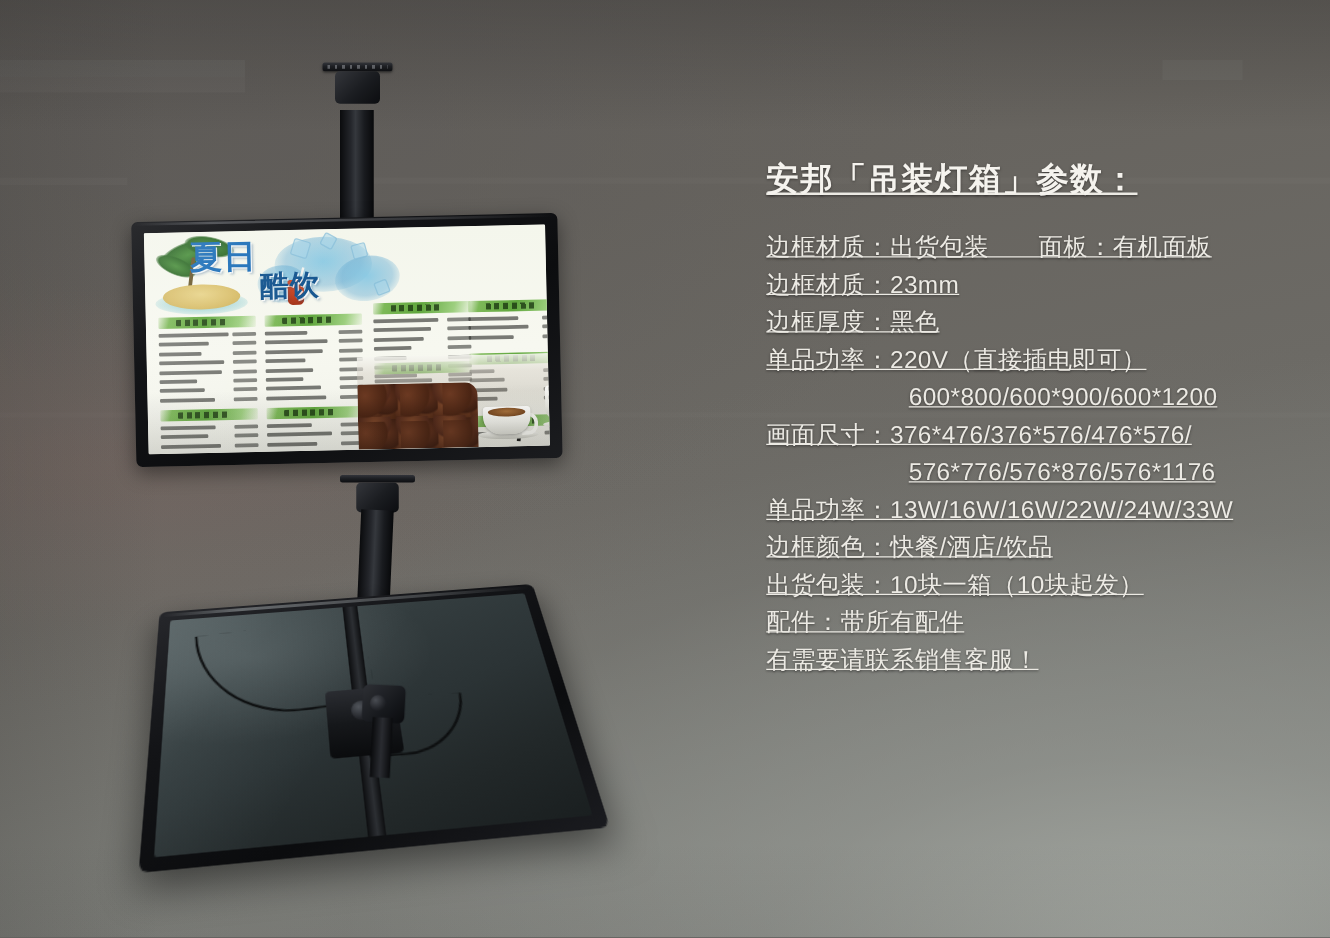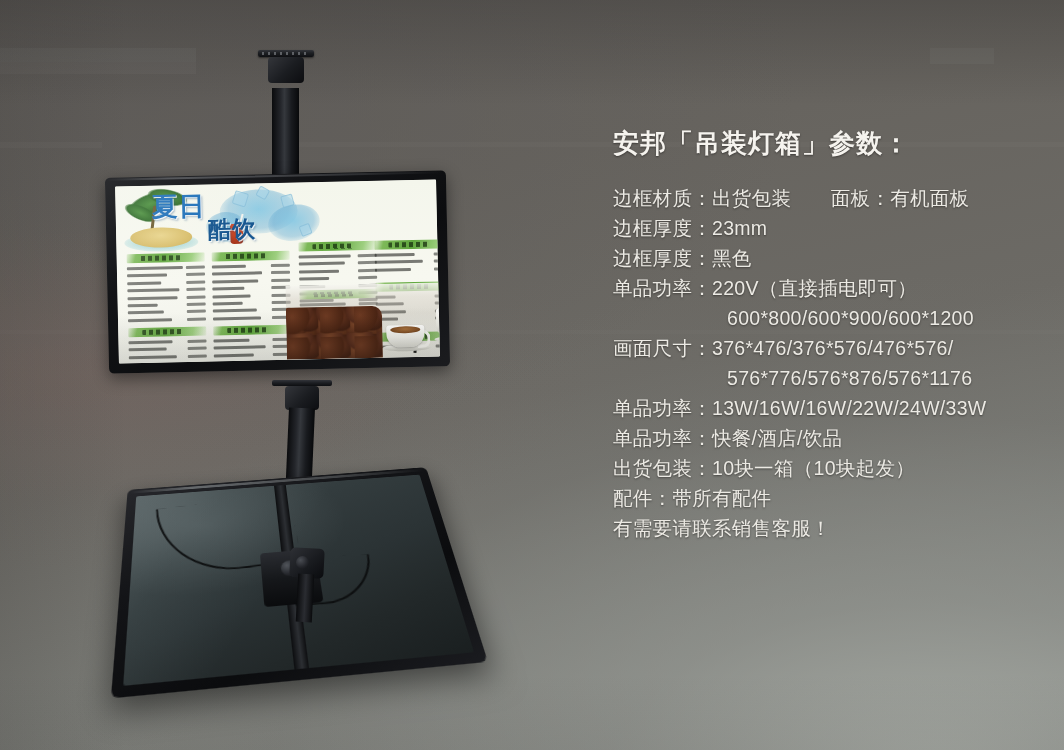--- a/index.html
+++ b/index.html
@@ -434,20 +434,21 @@
     border-radius: 50%;
   }
 
   
   .spec-panel {
     position: absolute;
     left: 613px; top: 126px;
     width: 430px;
     color: #eceae4;
     text-shadow: 0 1px 2px rgba(25,24,22,0.55);
+    text-decoration: underline;
   }
   .spec-title {
     font-size: 26px;
     font-weight: 700;
     letter-spacing: 1px;
     margin: 0 0 22px 0;
     color: #f5f3ee;
     white-space: nowrap;
   }
   .spec-line {
@@ -760,26 +761,26 @@
     <div class="lb2-mountknob"></div>
   </div>
 
   <div class="pivot-lower"></div>
   <div class="pivot-knob"></div>
   <div class="pivot-tail"></div>
 
   <div class="spec-panel">
     <div class="spec-title">安邦「吊装灯箱」参数：</div>
     <div class="spec-line">边框材质：出货包装　　面板：有机面板</div>
-    <div class="spec-line">边框厚度：23mm</div>
+    <div class="spec-line">边框材质：23mm</div>
     <div class="spec-line">边框厚度：黑色</div>
     <div class="spec-line">单品功率：220V（直接插电即可）</div>
     <div class="spec-line cont">600*800/600*900/600*1200</div>
     <div class="spec-line">画面尺寸：376*476/376*576/476*576/</div>
     <div class="spec-line cont">576*776/576*876/576*1176</div>
     <div class="spec-line">单品功率：13W/16W/16W/22W/24W/33W</div>
-    <div class="spec-line">单品功率：快餐/酒店/饮品</div>
+    <div class="spec-line">边框颜色：快餐/酒店/饮品</div>
     <div class="spec-line">出货包装：10块一箱（10块起发）</div>
     <div class="spec-line">配件：带所有配件</div>
     <div class="spec-line">有需要请联系销售客服！</div>
   </div>
 
 </div>
 
 </body></html>

